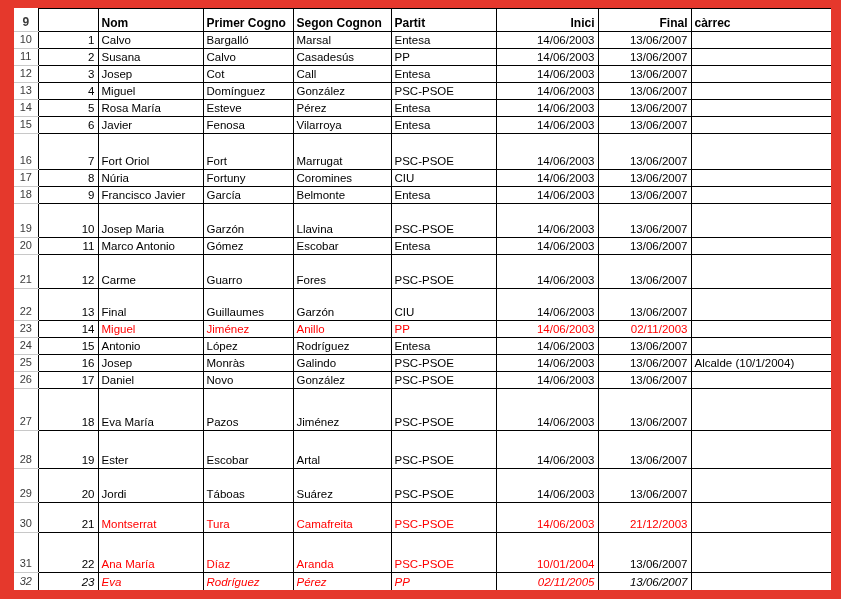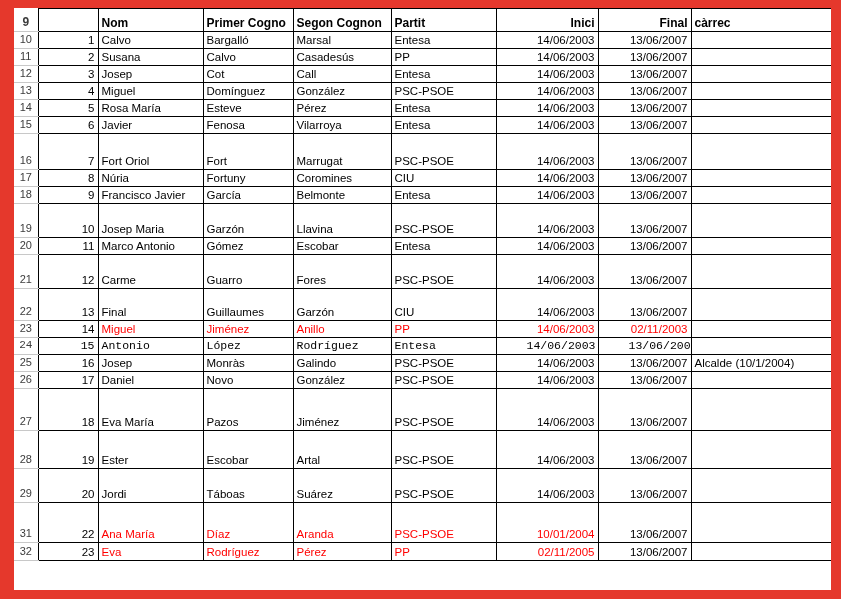--- a/index.html
+++ b/index.html
@@ -193,21 +193,21 @@
             <td class="rowhdr">23</td>
             <td class="data num">14</td>
             <td class="data red">Miguel</td>
             <td class="data red">Jiménez</td>
             <td class="data red">Anillo</td>
             <td class="data red">PP</td>
             <td class="data date red">14/06/2003</td>
             <td class="data date red">02/11/2003</td>
             <td class="data"></td>
           </tr>
-          <tr class="" style="height: 17px; font-family: Liberation Mono, monospace;">
+          <tr class="" style="height: 17px;">
             <td class="rowhdr">24</td>
             <td class="data num">15</td>
             <td class="data">Antonio</td>
             <td class="data">López</td>
             <td class="data">Rodríguez</td>
             <td class="data">Entesa</td>
             <td class="data date">14/06/2003</td>
             <td class="data date">13/06/2007</td>
             <td class="data"></td>
           </tr>
@@ -257,34 +257,45 @@
           </tr>
           <tr class="" style="height: 34px;">
             <td class="rowhdr">29</td>
             <td class="data num">20</td>
             <td class="data">Jordi</td>
             <td class="data">Táboas</td>
             <td class="data">Suárez</td>
             <td class="data">PSC-PSOE</td>
             <td class="data date">14/06/2003</td>
             <td class="data date">13/06/2007</td>
+            <td class="data"></td>
+          </tr>
+          <tr class="" style="height: 30px;">
+            <td class="rowhdr">30</td>
+            <td class="data num">21</td>
+            <td class="data red">Montserrat</td>
+            <td class="data red">Tura</td>
+            <td class="data red">Camafreita</td>
+            <td class="data red">PSC-PSOE</td>
+            <td class="data date red">14/06/2003</td>
+            <td class="data date red">21/12/2003</td>
             <td class="data"></td>
           </tr>
           <tr class="" style="height: 40px; margin-top: 12px;">
             <td class="rowhdr">31</td>
             <td class="data num">22</td>
             <td class="data red">Ana María</td>
             <td class="data red">Díaz</td>
             <td class="data red">Aranda</td>
             <td class="data red">PSC-PSOE</td>
             <td class="data date red">10/01/2004</td>
             <td class="data date">13/06/2007</td>
             <td class="data"></td>
           </tr>
-          <tr class="" style="height: 18px;">
+          <tr class="" style="height: 18px; font-style: italic;">
             <td class="rowhdr">32</td>
             <td class="data num">23</td>
             <td class="data red">Eva</td>
             <td class="data red">Rodríguez</td>
             <td class="data red">Pérez</td>
             <td class="data red">PP</td>
             <td class="data date red">02/11/2005</td>
             <td class="data date">13/06/2007</td>
             <td class="data"></td>
           </tr>

